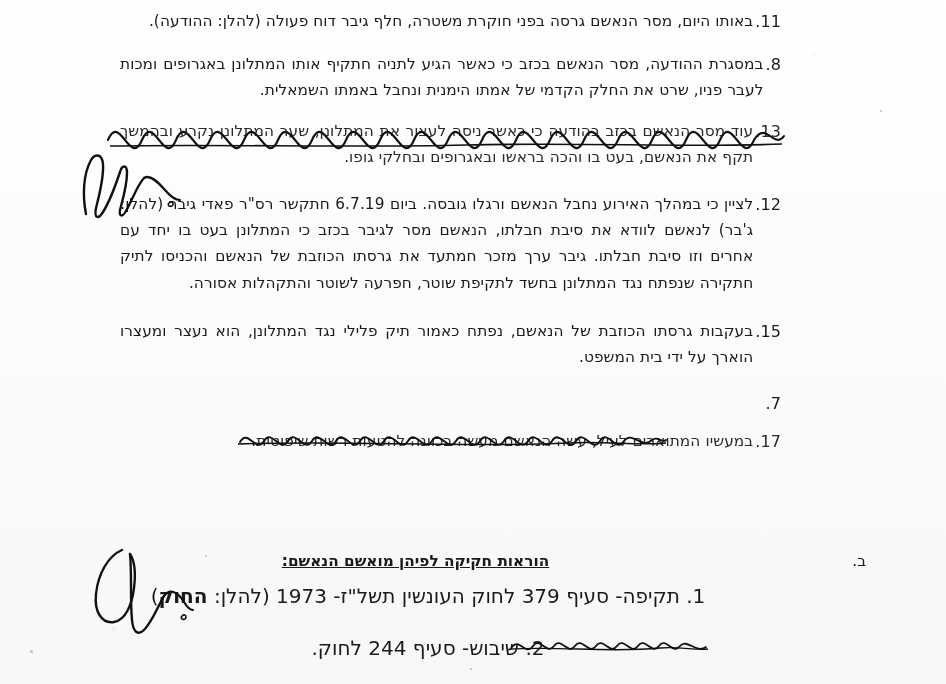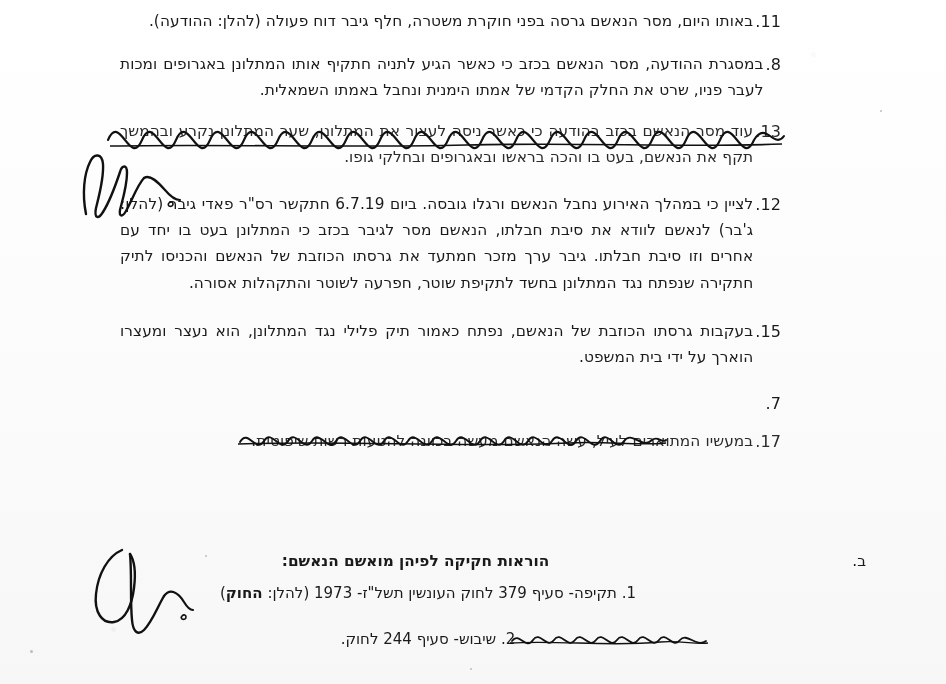--- a/index.html
+++ b/index.html
@@ -76,28 +76,29 @@
     font-size:15.3px;
   }
   .sec-letter{
     position:absolute;
     right:-40px;
     top:0;
     font-size:15.3px;
   }
   .sec-title{
     font-weight:bold;
+    text-decoration:underline;
     text-align:center;
     width:100%;
     padding-right:115px;
     box-sizing:border-box;
   }
   .law-item{
     margin-top:14px;
-    font-size:15px;
+    font-size:20px;
     text-align:center;
     padding-right:90px;
     box-sizing:border-box;
     position:relative;
   }
   .law-item.second{margin-top:28px;}
   .sig{
     position:absolute;
     pointer-events:none;
     overflow:visible;

